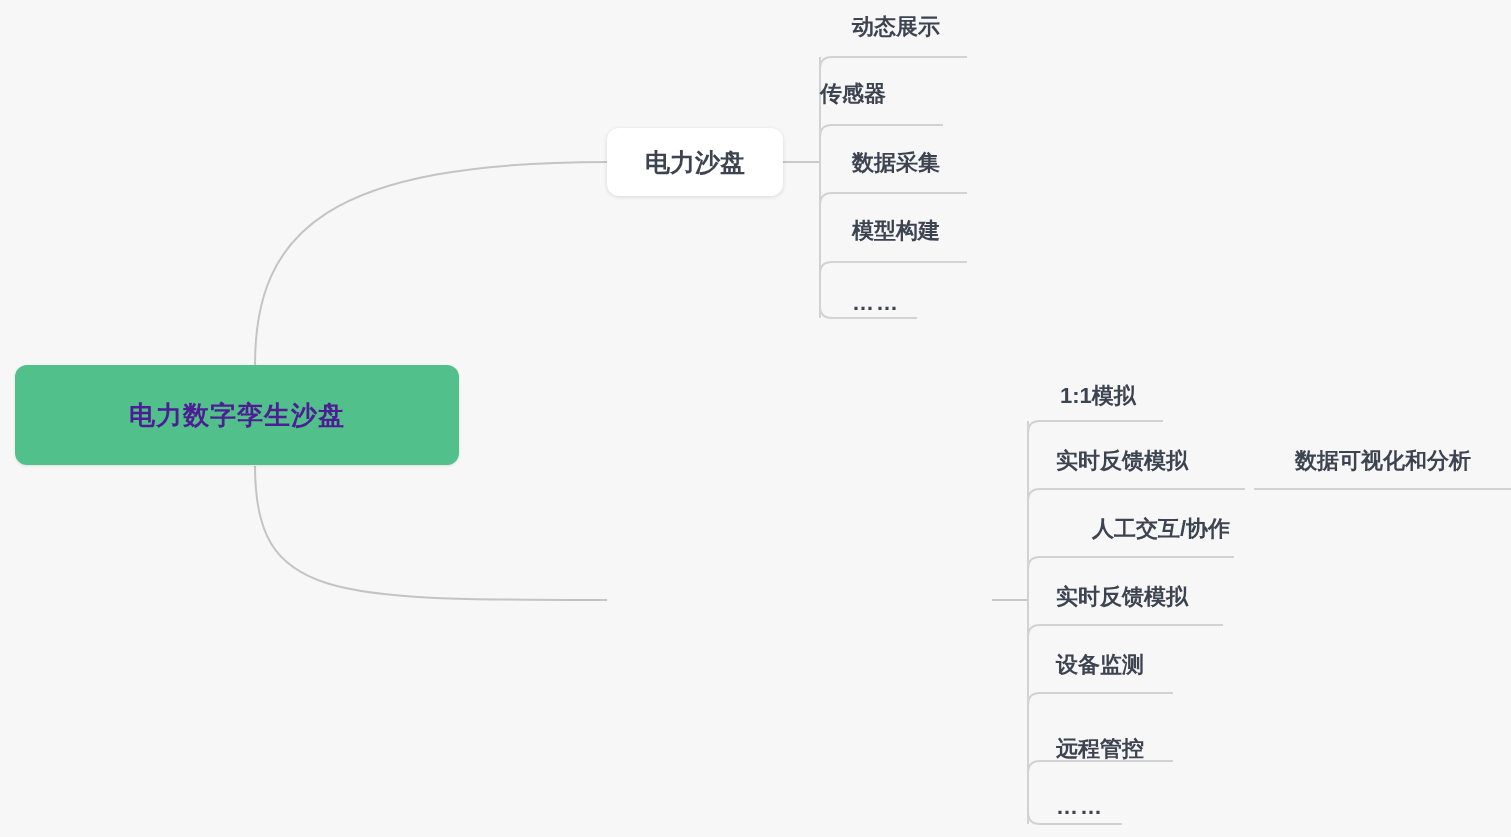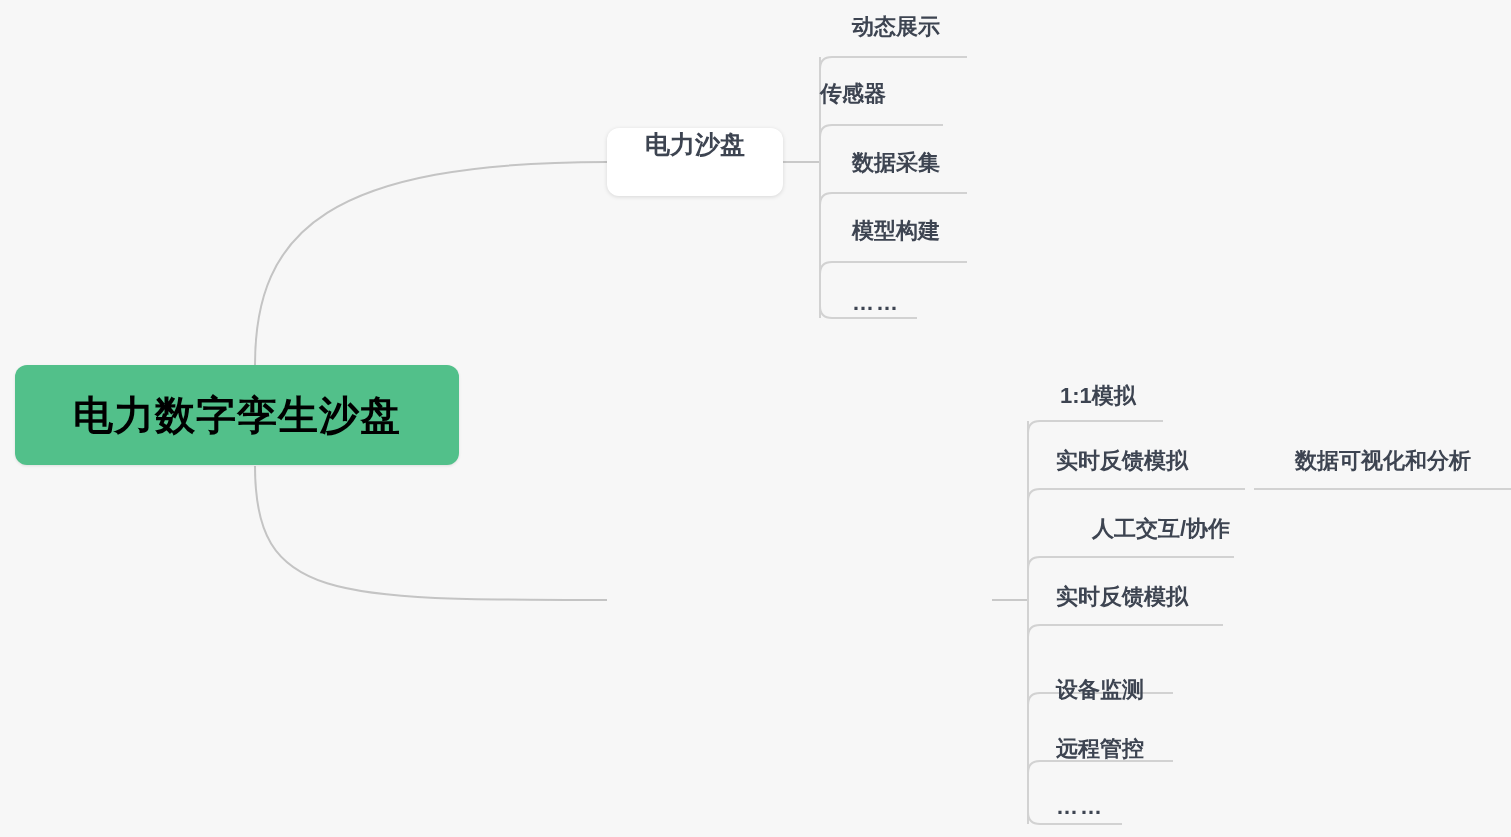--- a/index.html
+++ b/index.html
@@ -45,33 +45,34 @@
 
   
   .root-node {
     position: absolute;
     box-sizing: border-box;
     display: flex;
     align-items: center;
     justify-content: center;
     background: #52c08a;
     border-radius: 12px;
-    color: #000000;
-    font-size: 40px;
+    color: #4c1d95;
+    font-size: 26px;
     font-weight: bold;
     letter-spacing: 1px;
     white-space: nowrap;
     box-shadow: 0 1px 3px rgba(0,0,0,0.10);
   }
 
   
   .branch-node {
     position: absolute;
     box-sizing: border-box;
     display: flex;
+    align-items: center;
     justify-content: center;
     background: #ffffff;
     border-radius: 12px;
     color: #3d4451;
     font-size: 25px;
     font-weight: bold;
     white-space: nowrap;
     box-shadow: 0 1px 4px rgba(0,0,0,0.13);
   }
 
@@ -138,19 +139,19 @@
   <div class="leaf-label" style="left:852px; top:16px;">动态展示</div>
   <div class="leaf-label" style="left:820px; top:83px;">传感器</div>
   <div class="leaf-label" style="left:852px; top:152px;">数据采集</div>
   <div class="leaf-label" style="left:852px; top:220px;">模型构建</div>
   <div class="leaf-label dots" style="left:852px; top:292px;">……</div>
 
   <div class="leaf-label" style="left:1060px; top:385px;">1:1模拟</div>
   <div class="leaf-label" style="left:1056px; top:450px;">实时反馈模拟</div>
   <div class="leaf-label" style="left:1056px; top:518px;margin-left:36px;">人工交互/协作</div>
   <div class="leaf-label" style="left:1056px; top:586px;">实时反馈模拟</div>
-  <div class="leaf-label" style="left:1056px; top:654px;margin-top:25px;">设备监测</div>
+  <div class="leaf-label" style="left:1056px; top:654px;">设备监测</div>
   <div class="leaf-label" style="left:1056px; top:738px;">远程管控</div>
   <div class="leaf-label dots" style="left:1056px; top:796px;">……</div>
 
   <div class="leaf-label" style="left:1283px; top:450px;margin-left:12px;">数据可视化和分析</div>
 
 </div>
 
 </body></html>

